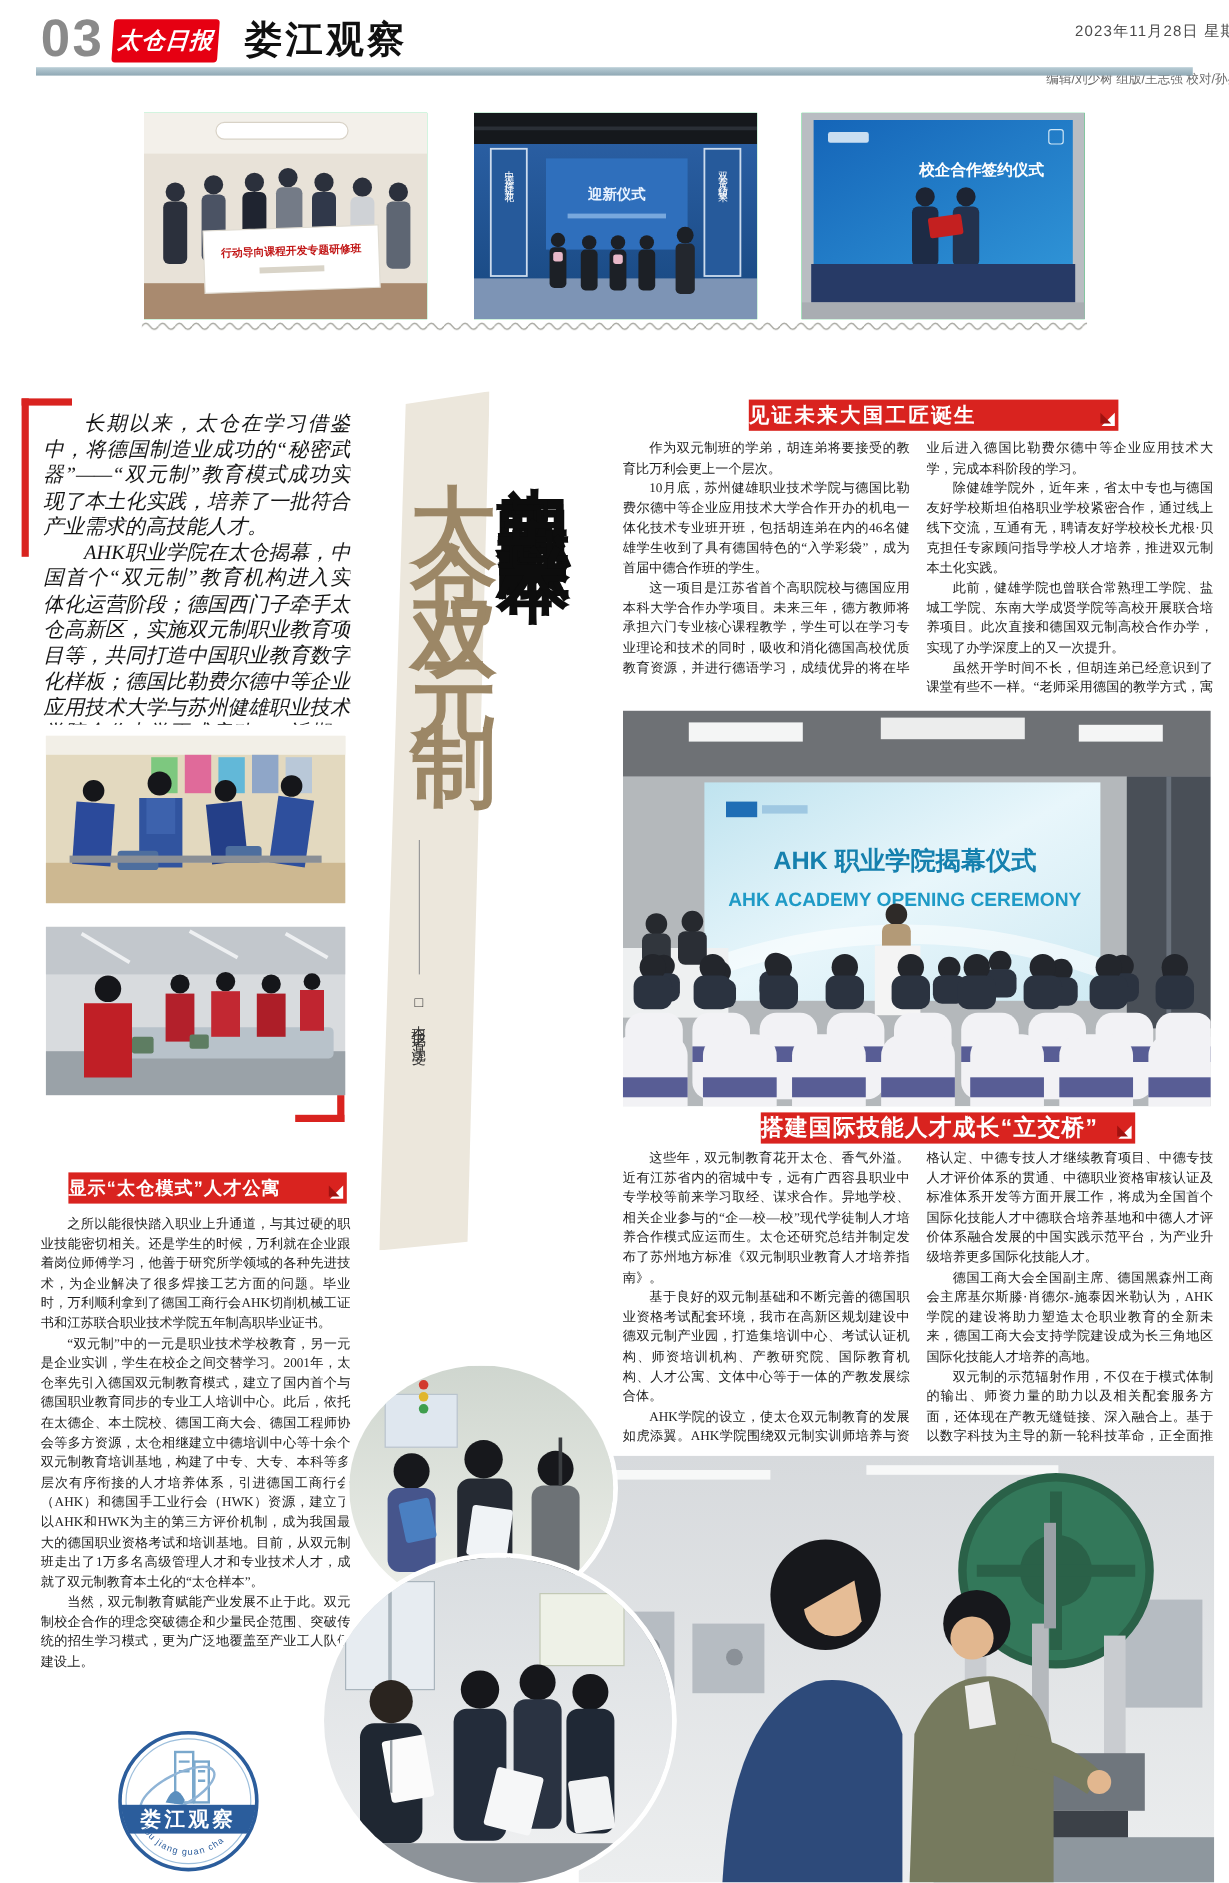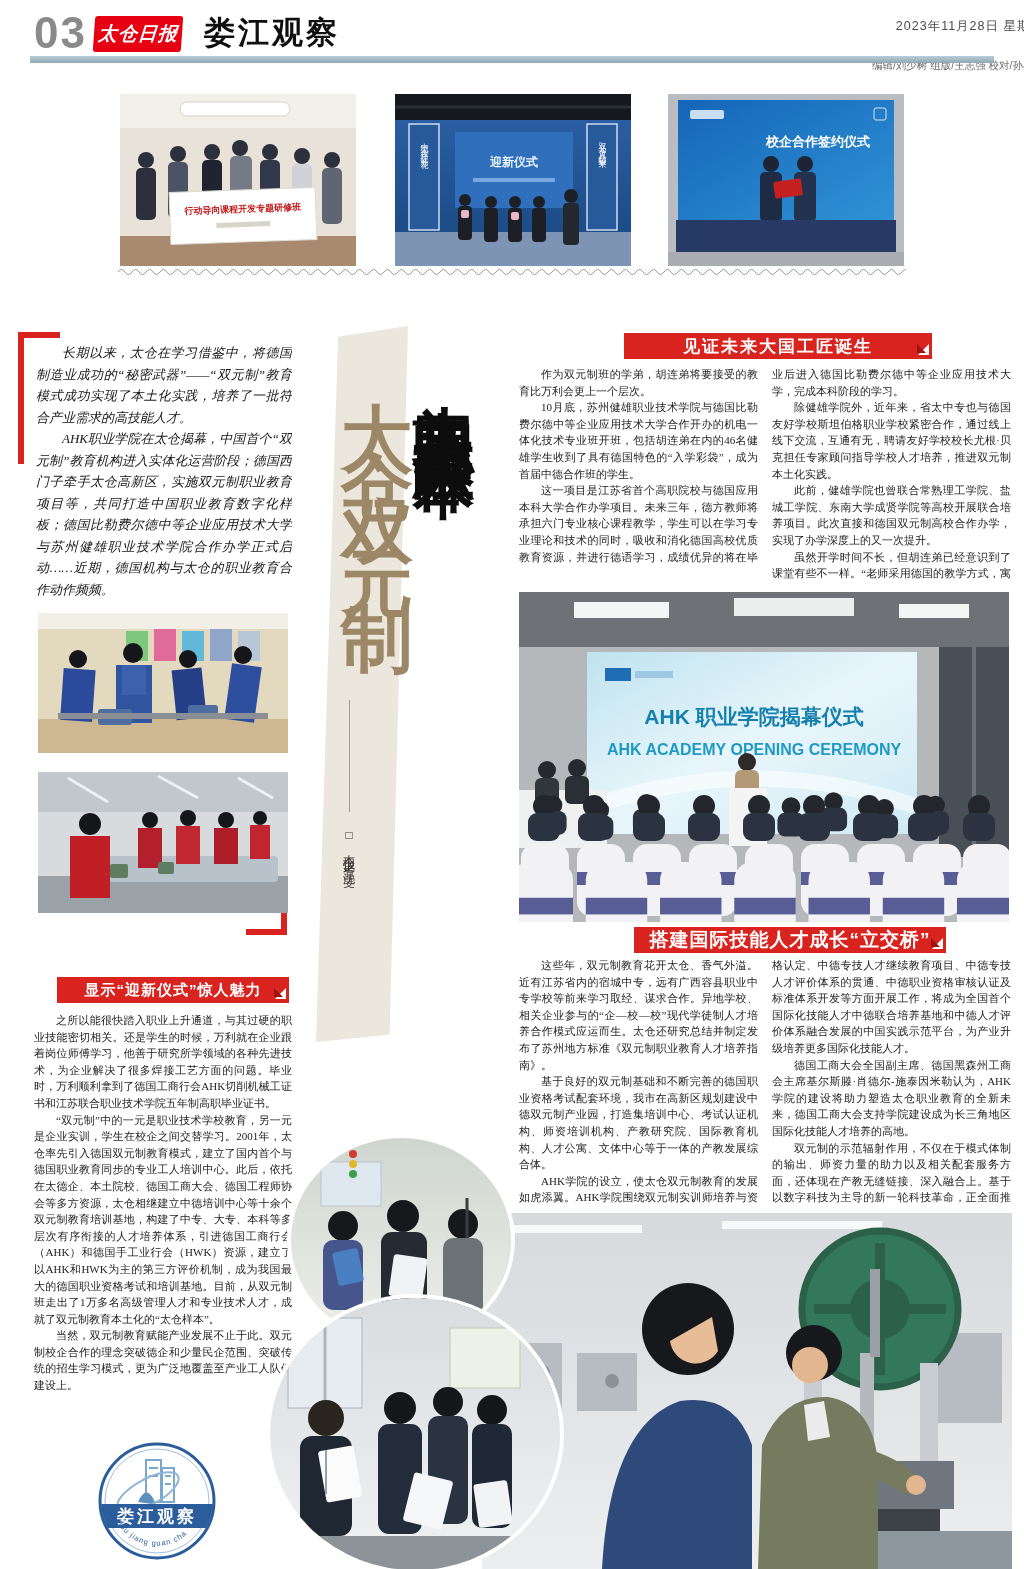--- a/index.html
+++ b/index.html
@@ -27,28 +27,28 @@
   .tphoto svg{display:block;}
 
   
   .wavy{left:118px;top:266px;width:788px;height:10px;}
 
   
   .rb{background:#d9231f;}
 
   
   .intro{left:36px;top:342px;width:256px;height:262px;overflow:hidden;
-         font-style:italic;font-size:13px;line-height:21.5px;text-align:justify;color:#151515;}
+         font-style:italic;font-size:17px;line-height:21.5px;text-align:justify;color:#151515;}
   .intro p{margin:0;text-indent:2em;}
 
   
   .lphoto{left:38px;width:250px;overflow:hidden;}
 
   
-  .redbar{height:26px;background:#d9231f;color:#fff;display:flex;align-items:center;justify-content:center;
+  .redbar{height:26px;background:#d9231f;color:#fff;display:flex;align-items:center;
           font-family:"Liberation Sans","DejaVu Sans",sans-serif;font-weight:700;}
   .redbar .fold{position:absolute;right:3px;bottom:4px;width:0;height:0;
           border-left:11px solid transparent;border-bottom:11px solid #fff;}
   .redbar .fold2{position:absolute;right:6px;bottom:6px;width:0;height:0;
           border-right:9px solid transparent;border-bottom:9px solid #a01210;}
 
   
   .body-text{font-size:11px;line-height:16.6px;text-align:justify;color:#222;overflow:hidden;}
   .body-text p{margin:0;text-indent:2em;}
   .two-col{column-count:2;column-gap:14px;column-fill:auto;}
@@ -260,21 +260,21 @@
           <rect x="212" y="53" width="20" height="34" fill="#c02530"></rect>
       </g>
       <g fill="#5e7d62">
           <rect x="72" y="92" width="18" height="14" rx="2"></rect>
           <rect x="120" y="90" width="16" height="12" rx="2"></rect>
         </g>
     </svg>
   </div>
 
   <div class="abs redbar" style="left:57px;top:977px;width:232px;font-size:15px;letter-spacing:1px">
-    <span>显示“迎新仪式”惊人魅力</span>
+    <span>显示“太仓模式”人才公寓</span>
     <span class="fold"></span>
     <span class="fold2"></span>
   </div>
   <div class="abs body-text" style="left:34px;top:1012px;width:258px;height:430px">
       <p>之所以能很快踏入职业上升通道，与其过硬的职业技能密切相关。还是学生的时候，万利就在企业跟着岗位师傅学习，他善于研究所学领域的各种先进技术，为企业解决了很多焊接工艺方面的问题。毕业时，万利顺利拿到了德国工商行会AHK切削机械工证书和江苏联合职业技术学院五年制高职毕业证书。</p>
       <p>“双元制”中的一元是职业技术学校教育，另一元是企业实训，学生在校企之间交替学习。2001年，太仓率先引入德国双元制教育模式，建立了国内首个与德国职业教育同步的专业工人培训中心。此后，依托在太德企、本土院校、德国工商大会、德国工程师协会等多方资源，太仓相继建立中德培训中心等十余个双元制教育培训基地，构建了中专、大专、本科等多层次有序衔接的人才培养体系，引进德国工商行会（AHK）和德国手工业行会（HWK）资源，建立了以AHK和HWK为主的第三方评价机制，成为我国最大的德国职业资格考试和培训基地。目前，从双元制班走出了1万多名高级管理人才和专业技术人才，成就了双元制教育本土化的“太仓样本”。</p>
       <p>当然，双元制教育赋能产业发展不止于此。双元制校企合作的理念突破德企和少量民企范围、突破传统的招生学习模式，更为广泛地覆盖至产业工人队伍建设上。</p>
     </div>
 
   <div class="abs flogo">

